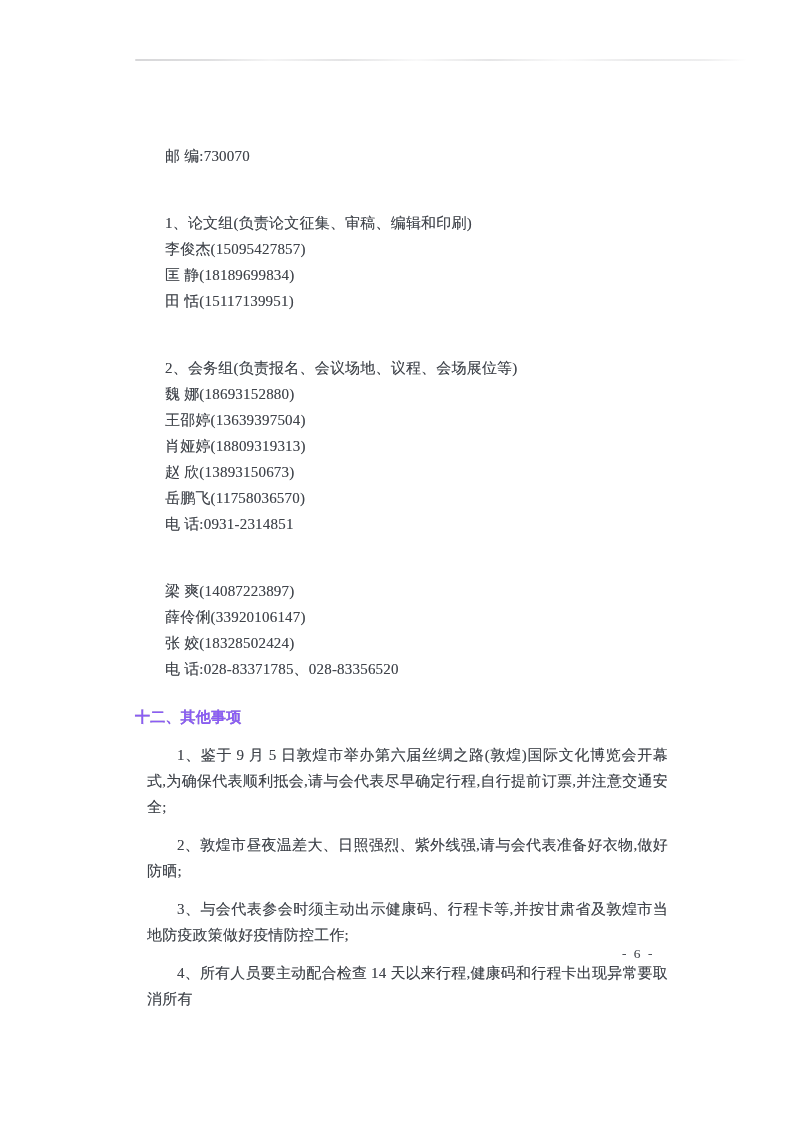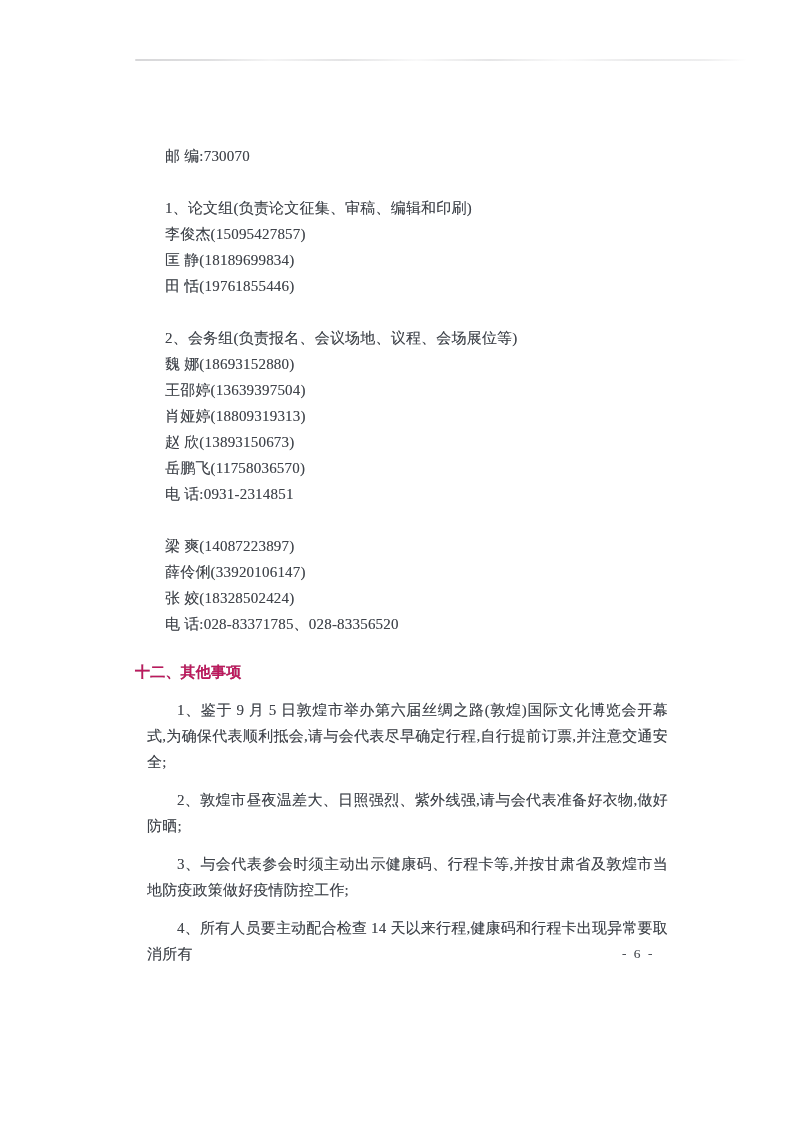--- a/index.html
+++ b/index.html
@@ -46,26 +46,26 @@
     letter-spacing: 0.2px;
     text-shadow: 0 0 0.6px rgba(63,67,74,0.45);
   }
   .line {
     white-space: pre;
   }
   .indent {
     padding-left: 30px;
   }
   .group {
-    margin-top: 26px;
+    margin-top: 41px;
   }
   .heading {
     margin-top: 22px;
     font-weight: bold;
-    color: #be185d;
+    color: #8b5cf6;
   }
   .para {
     margin: 12px;
     text-indent: 2em;
     text-align: justify;
   }
   .pagenum {
     position: absolute;
     left: 622px;
     top: 941px;
@@ -85,21 +85,21 @@
   <div class="scan-artifact"></div>
 
   <div class="doc">
 
     <div class="line indent">邮 编:730070</div>
 
     <div class="group">
       <div class="line indent">1、论文组(负责论文征集、审稿、编辑和印刷)</div>
       <div class="line indent">李俊杰(15095427857)</div>
       <div class="line indent">匡 静(18189699834)</div>
-      <div class="line indent">田 恬(19761855446)</div>
+      <div class="line indent">田 恬(15117139951)</div>
     </div>
 
     <div class="group">
       <div class="line indent">2、会务组(负责报名、会议场地、议程、会场展位等)</div>
       <div class="line indent">魏 娜(18693152880)</div>
       <div class="line indent">王邵婷(13639397504)</div>
       <div class="line indent">肖娅婷(18809319313)</div>
       <div class="line indent">赵 欣(13893150673)</div>
       <div class="line indent">岳鹏飞(11758036570)</div>
       <div class="line indent">电 话:0931-2314851</div>

